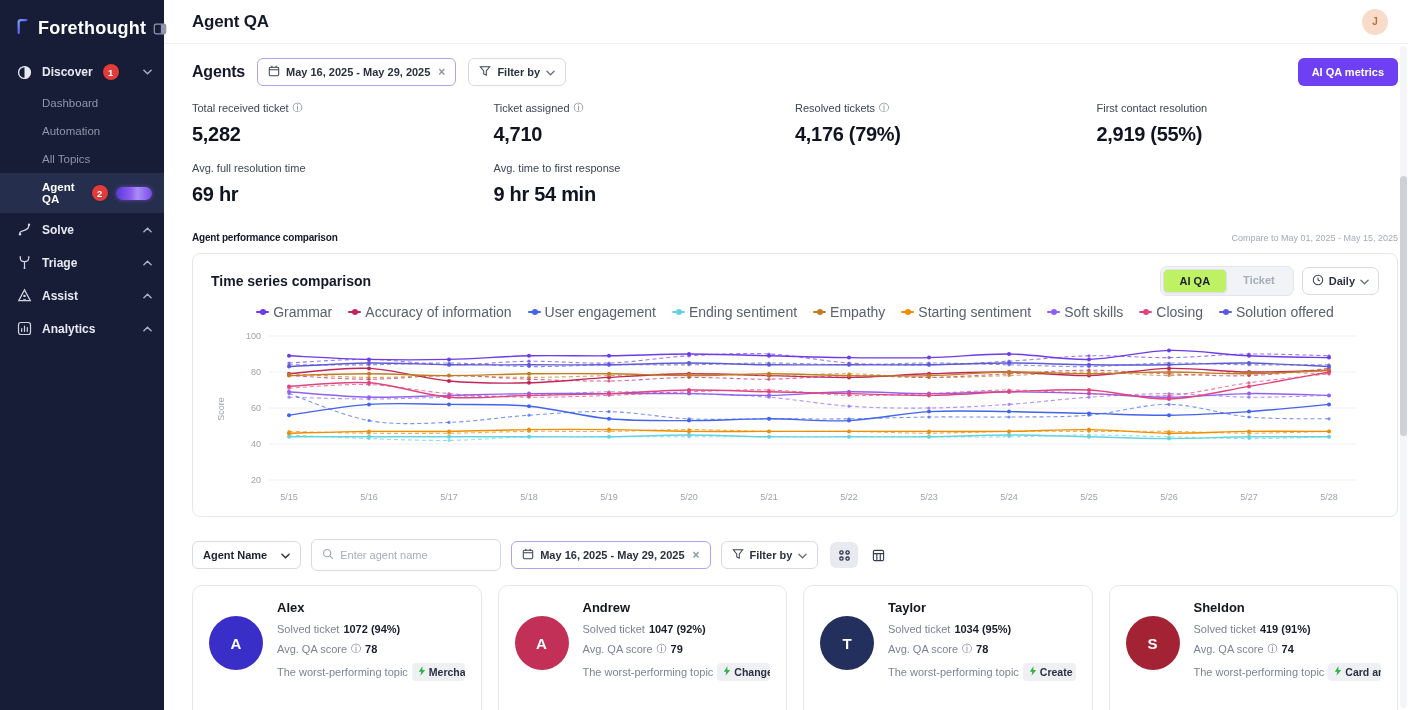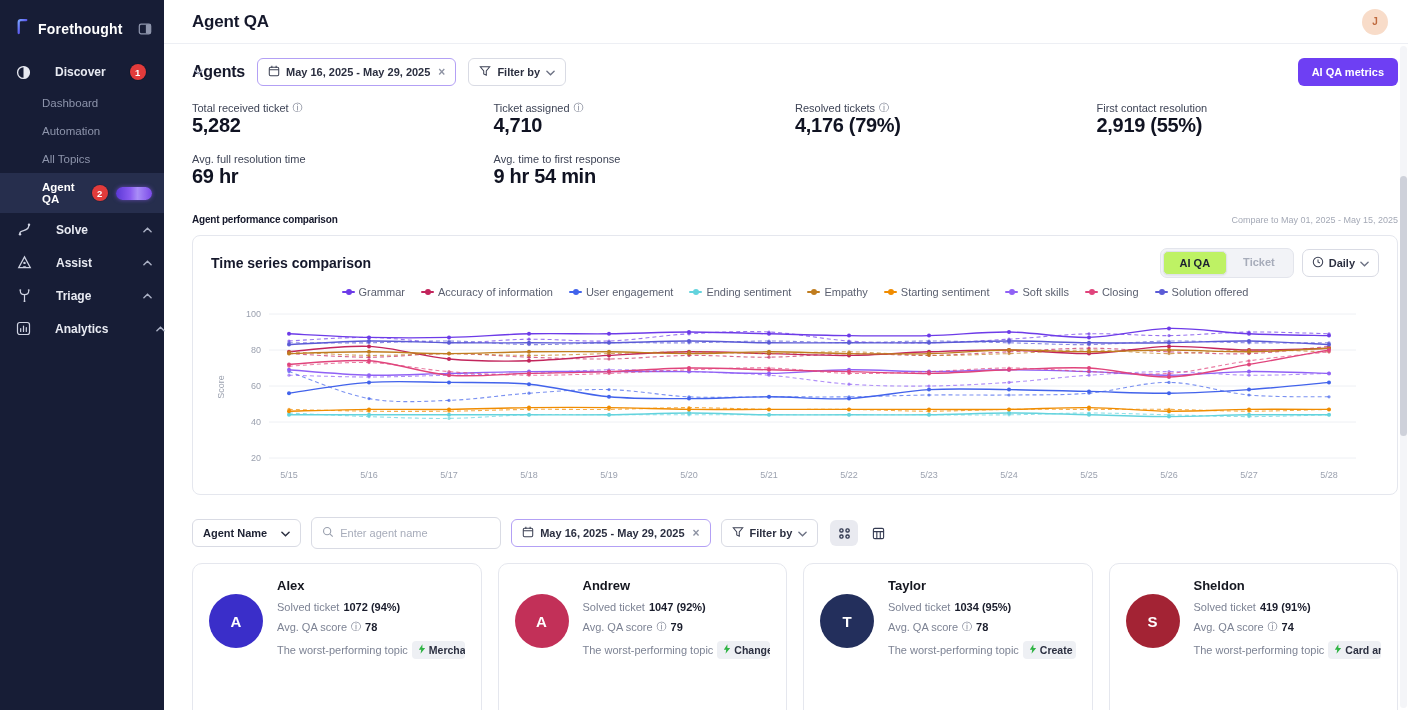--- a/index.html
+++ b/index.html
@@ -3,23 +3,23 @@
 <meta charset="utf-8">
 <style>
   * { margin:0; padding:0; box-sizing:border-box; }
   html,body { background:#fff; }
   body { font-family:"Liberation Sans", sans-serif; color:#15182b; }
   .app { position:relative; width:1408px; height:710px; overflow:hidden; display:flex; background:#fff; }
 
   
   .sidebar { width:164px; min-width:164px; height:100%; background:#171d36; color:#fff; padding-top:10px; }
   .brand { display:flex; align-items:center; gap:7px; padding:8px 12px 16px 14px; }
-  .brand-name { font-size:14px; font-weight:700; letter-spacing:.2px; flex:1; }
+  .brand-name { font-size:18px; font-weight:700; letter-spacing:.2px; flex:1; }
   .collapse-btn { display:flex; align-items:center; cursor:pointer; }
-  .nav-item { display:flex; align-items:center; gap:24px; padding:9px 12px 9px 16px; font-size:12px; font-weight:600; color:#e8eaf2; cursor:pointer; position:relative; }
+  .nav-item { display:flex; align-items:center; gap:10px; padding:9px 12px 9px 16px; font-size:12px; font-weight:600; color:#e8eaf2; cursor:pointer; position:relative; }
   .nav-item .icon { width:16px; display:flex; justify-content:center; }
   .nav-item .lbl { flex:0 0 auto; }
   .nav-item .sp { flex:1; }
   .nav-sub { display:flex; align-items:center; gap:8px; padding:8px 12px 8px 42px; font-size:11.5px; color:#8d94ab; cursor:pointer; }
   .nav-sub.active { background:#262e4d; color:#fff; font-weight:600; }
   .badge-red { min-width:16px; height:16px; border-radius:50%; background:#e23b3b; color:#fff; font-size:9.5px; font-weight:700; display:flex; align-items:center; justify-content:center; padding:0 3px; box-shadow:0 0 0 1px rgba(0,0,0,.15); }
   .pill-blur { width:46px; height:13px; border-radius:7px; margin-left:auto; background:linear-gradient(90deg,#5b38d6,#8a5cf0 40%,#a98df7 60%,#7b4ae8); box-shadow:0 0 4px rgba(138,92,240,.6); filter:blur(.4px); }
   .chev { display:flex; align-items:center; }
   .chev.up svg { transform:rotate(180deg); }
 
@@ -33,37 +33,37 @@
 
   .agents-head { display:flex; align-items:center; gap:12px; }
   .sec-title { font-size:16px; font-weight:700; letter-spacing:-.2px; }
   .chip { display:inline-flex; align-items:center; gap:6px; border:1px solid #d9dbe4; border-radius:6px; background:#fff; padding:6px 10px; font-size:11px; font-weight:600; color:#2b2f40; cursor:pointer; white-space:nowrap; }
   .chip.purple { border-color:#b3a0f5; }
   .chip .x { color:#8e93a3; font-size:12px; margin-left:2px; cursor:pointer; }
   .btn-primary { margin-left:auto; background:#6e3ff3; color:#fff; border:none; border-radius:6px; padding:8px 14px; font-size:11px; font-weight:700; cursor:pointer; font-family:inherit; }
 
   .metrics { display:grid; grid-template-columns:repeat(4,1fr); row-gap:16px; margin-top:16px; }
   .metric .mlabel { display:flex; align-items:center; gap:4px; font-size:11px; color:#3e4456; }
-  .metric .mvalue { font-size:20px; font-weight:700; letter-spacing:-.3px; margin-top:0; color:#101322; }
+  .metric .mvalue { font-size:20px; font-weight:700; letter-spacing:-.3px; margin-top:9px; color:#101322; }
   .info-ic { color:#6b7184; font-size:10px; line-height:1; }
 
   .perf-head { display:flex; align-items:baseline; justify-content:space-between; margin-top:26px; }
   .compare-note { font-size:9px; color:#a4a9b6; }
 
   .chart-card { margin-top:10px; border:1px solid #e5e7ee; border-radius:8px; background:#fff; padding:12px 18px 6px 18px; }
   .chart-head { display:flex; align-items:center; justify-content:space-between; }
   .chart-title { font-size:14px; font-weight:700; }
   .chart-controls { display:flex; align-items:center; gap:8px; }
   .seg { display:flex; background:#f2f3f7; border:1px solid #e3e5ec; border-radius:7px; padding:2px; }
   .seg-item { padding:5px 16px; font-size:11px; font-weight:600; color:#a7acba; border-radius:5px; cursor:pointer; }
   .seg-item.active { background:#bef264; color:#1c2030; border:1px solid #e0e2ea; box-shadow:0 1px 2px rgba(20,24,40,.06); }
   .interval { display:inline-flex; align-items:center; gap:5px; border:1px solid #d9dbe4; border-radius:7px; padding:6px 9px; font-size:11px; font-weight:600; color:#2b2f40; cursor:pointer; }
 
   .legend { display:flex; justify-content:center; gap:16px; margin-top:8px; flex-wrap:nowrap; }
-  .legend-item { display:flex; align-items:center; gap:4px; font-size:11px; color:#5b6070; cursor:pointer; white-space:nowrap; }
+  .legend-item { display:flex; align-items:center; gap:4px; font-size:14px; color:#5b6070; cursor:pointer; white-space:nowrap; }
   .lmark { position:relative; width:13px; height:7px; display:inline-block; }
   .lmark .bar { position:absolute; left:0; top:2.5px; width:13px; height:2px; border-radius:1px; }
   .lmark .dot { position:absolute; left:4px; top:0.5px; width:6px; height:6px; border-radius:50%; }
 
   .chart-svg { display:block; margin-top:4px; }
   .tick { font-size:9px; fill:#9ba1af; font-family:"Liberation Sans",sans-serif; }
 
   .toolbar { display:flex; align-items:center; gap:10px; margin-top:22px; }
   .select-chip { display:inline-flex; align-items:center; gap:14px; border:1px solid #d9dbe4; border-radius:6px; padding:7px 10px; font-size:11px; font-weight:700; color:#1d2132; cursor:pointer; }
   .search-box { display:inline-flex; align-items:center; gap:6px; border:1px solid #d9dbe4; border-radius:6px; padding:6px 10px; width:190px; background:#fff; }
@@ -155,43 +155,43 @@
           <span class="sp"></span>
           <span class="chev up">
             <svg viewBox="0 0 10 6" width="9" height="6" fill="none" stroke="#aab0c4" stroke-width="1.6" stroke-linecap="round">
               <path d="M1 1 L5 5 L9 1"></path>
             </svg>
           </span>
         </div>
         <div class="nav-item">
           <span class="icon">
             <svg viewBox="0 0 16 16" width="15" height="15" fill="none" stroke="#cfd3e2" stroke-width="1.3">
-              <path d="M8 2 L14.2 13.5 H1.8 Z"></path>
-              <circle cx="8" cy="8.4" r="1.3" fill="#cfd3e2" stroke="none"></circle>
-              <path d="M5.9 13.4 C5.9 11.5 10.1 11.5 10.1 13.4 Z" fill="#cfd3e2" stroke="none"></path>
-            </svg>
-          </span>
-          <span class="lbl">Assist</span>
+              <path d="M8 14 V7 M8 7 C5 7 3.5 5 3.5 2.8 M8 7 C11 7 12.5 5 12.5 2.8"></path>
+              <circle cx="3.5" cy="2.2" r="1" fill="#cfd3e2" stroke="none"></circle>
+              <circle cx="12.5" cy="2.2" r="1" fill="#cfd3e2" stroke="none"></circle>
+              <circle cx="8" cy="14" r="1" fill="#cfd3e2" stroke="none"></circle>
+            </svg>
+          </span>
+          <span class="lbl">Triage</span>
           <span class="sp"></span>
           <span class="chev up">
             <svg viewBox="0 0 10 6" width="9" height="6" fill="none" stroke="#aab0c4" stroke-width="1.6" stroke-linecap="round">
               <path d="M1 1 L5 5 L9 1"></path>
             </svg>
           </span>
         </div>
         <div class="nav-item">
           <span class="icon">
             <svg viewBox="0 0 16 16" width="15" height="15" fill="none" stroke="#cfd3e2" stroke-width="1.3">
-              <path d="M8 14 V7 M8 7 C5 7 3.5 5 3.5 2.8 M8 7 C11 7 12.5 5 12.5 2.8"></path>
-              <circle cx="3.5" cy="2.2" r="1" fill="#cfd3e2" stroke="none"></circle>
-              <circle cx="12.5" cy="2.2" r="1" fill="#cfd3e2" stroke="none"></circle>
-              <circle cx="8" cy="14" r="1" fill="#cfd3e2" stroke="none"></circle>
-            </svg>
-          </span>
-          <span class="lbl">Triage</span>
+              <path d="M8 2 L14.2 13.5 H1.8 Z"></path>
+              <circle cx="8" cy="8.4" r="1.3" fill="#cfd3e2" stroke="none"></circle>
+              <path d="M5.9 13.4 C5.9 11.5 10.1 11.5 10.1 13.4 Z" fill="#cfd3e2" stroke="none"></path>
+            </svg>
+          </span>
+          <span class="lbl">Assist</span>
           <span class="sp"></span>
           <span class="chev up">
             <svg viewBox="0 0 10 6" width="9" height="6" fill="none" stroke="#aab0c4" stroke-width="1.6" stroke-linecap="round">
               <path d="M1 1 L5 5 L9 1"></path>
             </svg>
           </span>
         </div>
         <div class="nav-item">
           <span class="icon">
             <svg viewBox="0 0 16 16" width="15" height="15" fill="none" stroke="#cfd3e2" stroke-width="1.3">

